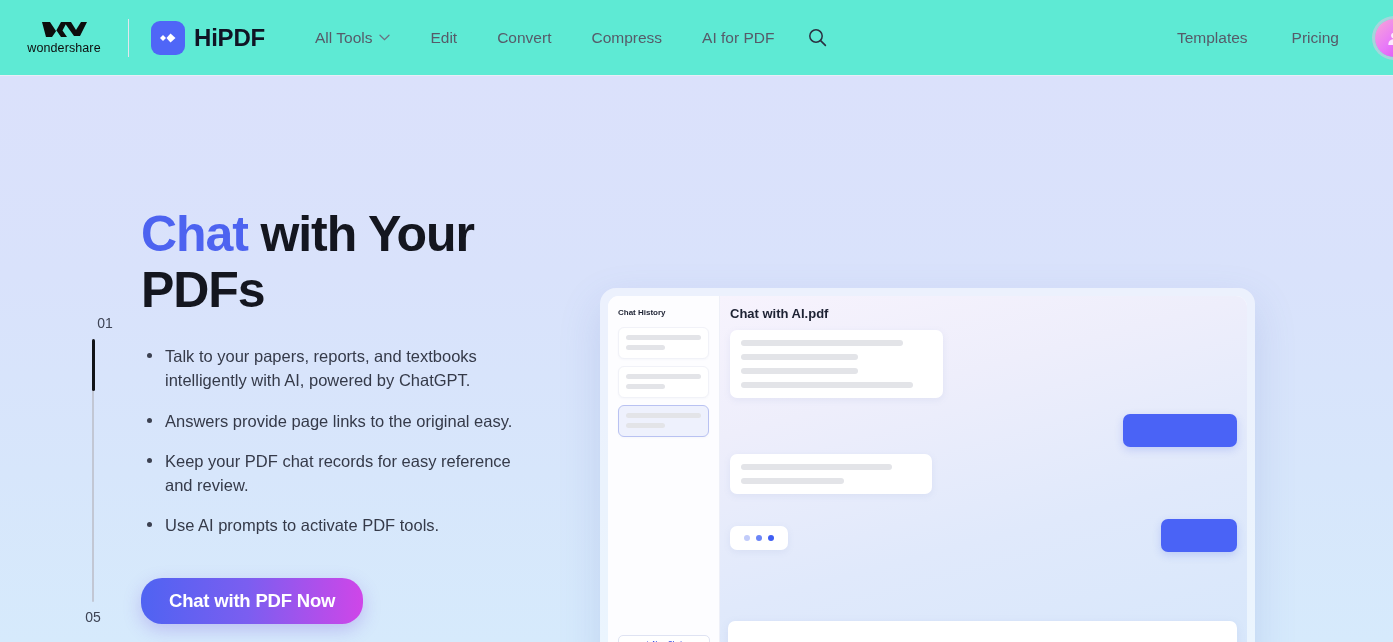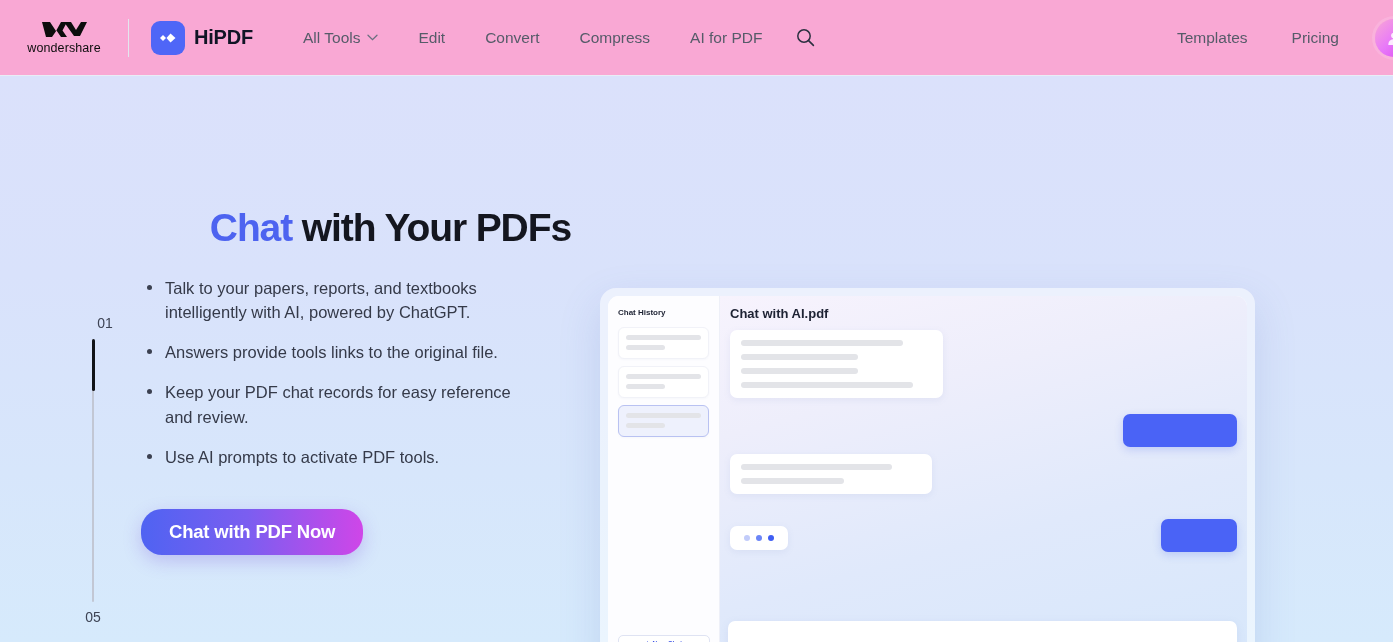--- a/index.html
+++ b/index.html
@@ -5,34 +5,34 @@
   * { margin:0; padding:0; box-sizing:border-box; }
   html,body { width:1393px; height:642px; overflow:hidden; }
   body {
     font-family:"Liberation Sans", sans-serif;
     background:#fff;
   }
 
   
   .navbar{
     position:absolute; top:0; left:0; width:1393px; height:76px;
-    background:#f9a8d4; display:flex; align-items:center;
+    background:#5eead4; display:flex; align-items:center;
     border-bottom:1px solid #e9edf5; z-index:5;
   }
   .ws-logo{ margin-left:18px; width:92px; display:flex; flex-direction:column;
             align-items:center; justify-content:center; }
   .ws-mark{ width:48px; height:18px; display:block; }
   .ws-word{ font-size:12.5px; letter-spacing:.1px; color:#0d0d0d;
             font-weight:400; margin-top:3px; }
   .nav-divider{ width:1px; height:38px; background:#e3e6ee; margin:0 22px 0 18px; }
 
   .brand{ display:flex; align-items:center; gap:9px; }
   .brand-icon{ width:34px; height:34px; border-radius:9px; background:#4f66f7;
                display:flex; align-items:center; justify-content:center; }
-  .brand-name{ font-size:20px; font-weight:700; color:#101425; letter-spacing:-.2px; }
+  .brand-name{ font-size:24px; font-weight:700; color:#101425; letter-spacing:-.2px; }
 
   .nav-links{ display:flex; align-items:center; gap:0; margin-left:30px; }
   .nav-link{ font-size:15.5px; color:#565b69; padding:6px 20px; cursor:pointer;
              white-space:nowrap; display:flex; align-items:center; gap:7px; }
   .chev{ width:11px; height:7px; display:block; }
   .search-btn{ margin-left:8px; width:30px; height:30px; display:flex;
                align-items:center; justify-content:center; cursor:pointer; }
 
   .nav-right{ margin-left:auto; display:flex; align-items:center; }
   .nav-right .nav-link{ padding:6px 22px; }
@@ -56,22 +56,22 @@
   .rail-num.top{ position:absolute; top:74px; left:0;margin-left:12px; }
   .rail-num.bot{ position:absolute; top:368px; left:0; }
   .rail-track{ position:absolute; left:12px; top:98px; width:2px; height:263px;
                background:#c2c7d4; border-radius:2px; }
   .rail-fill{ position:absolute; left:12px; top:98px; width:2.5px; height:52px;
               background:#111318; border-radius:2px; }
 
   
   .copy{ position:absolute; left:141px; top:130px; width:430px; }
   h1.headline{
-    font-size:39px; line-height:1.12; font-weight:700; color:#14161f;
-    letter-spacing:-1.1px; margin-bottom:26px;text-align:right;
+    font-size:50px; line-height:1.12; font-weight:700; color:#14161f;
+    letter-spacing:-1.1px; margin-bottom:26px;
   }
   h1.headline .accent{ color:#4d63f0; }
 
   ul.bullets{ list-style:none; margin-top:24px; }
   ul.bullets li{
     position:relative; padding-left:24px; font-size:16.5px; line-height:1.47;
     color:#353a49; margin-bottom:16px; max-width:400px;
   }
   ul.bullets li::before{
     content:""; position:absolute; left:6px; top:9px; width:5px; height:5px;
@@ -240,21 +240,21 @@
     <div class="rail-num bot">05</div>
   </div>
 
   <div class="copy">
     <h1 class="headline">
       <span class="accent">Chat</span><span> with Your PDFs</span>
     </h1>
 
     <ul class="bullets">
       <li>Talk to your papers, reports, and textbooks intelligently with AI, powered by ChatGPT.</li>
-      <li>Answers provide tools links to the original file.</li>
+      <li>Answers provide page links to the original easy.</li>
       <li>Keep your PDF chat records for easy reference and review.</li>
       <li>Use AI prompts to activate PDF tools.</li>
     </ul>
 
     <button class="cta">Chat with PDF Now</button>
   </div>
 
   <div class="mock-frame">
     <div class="mock">
 

